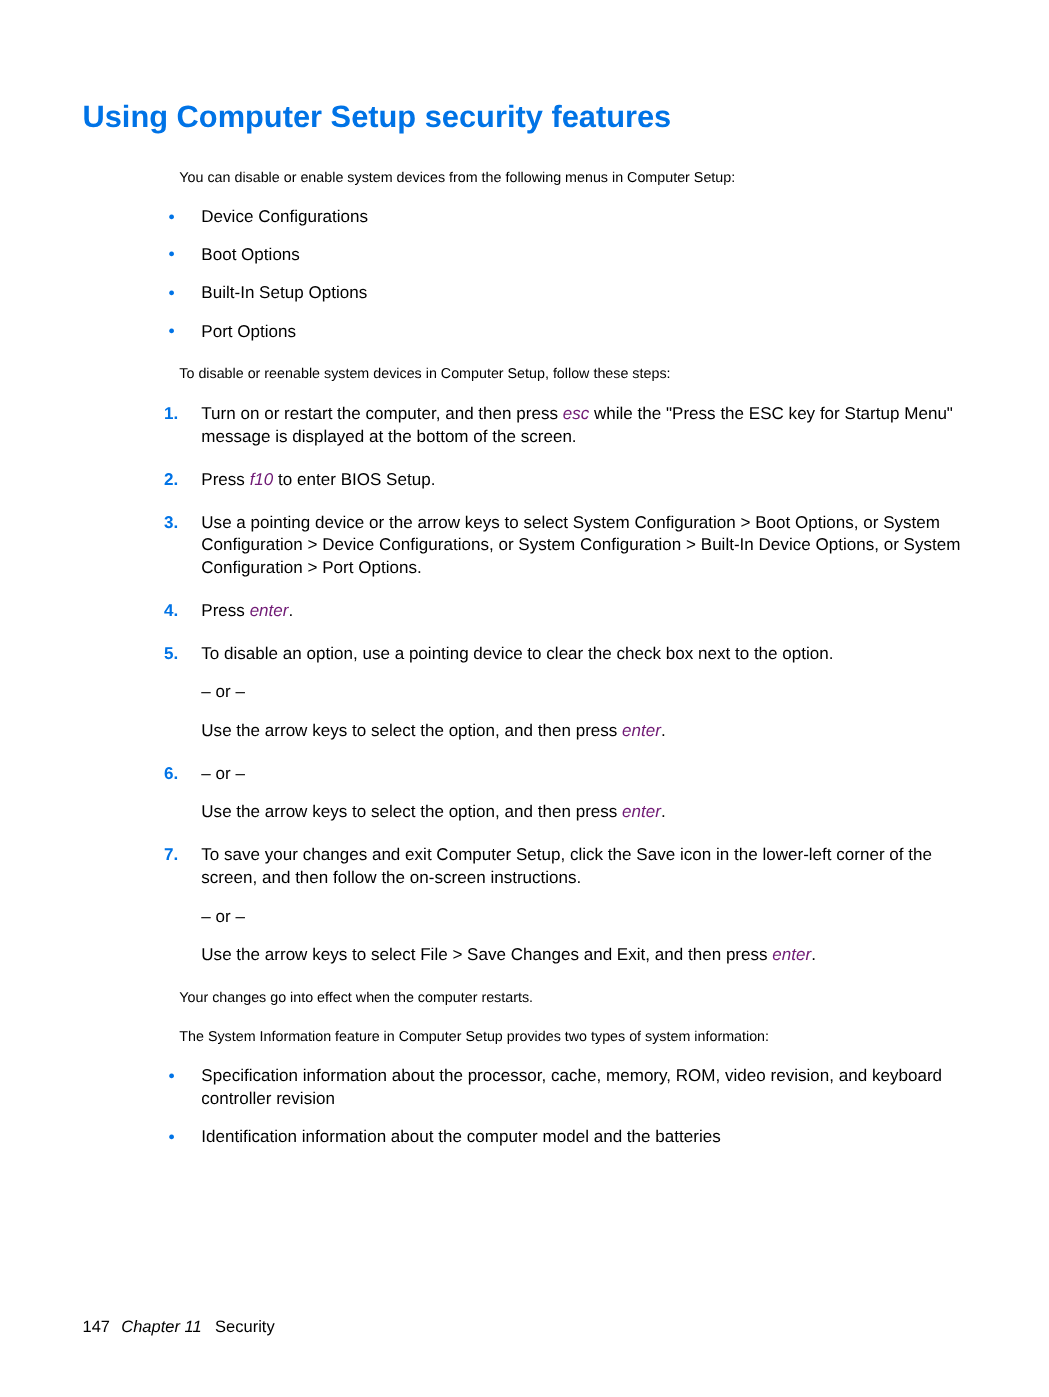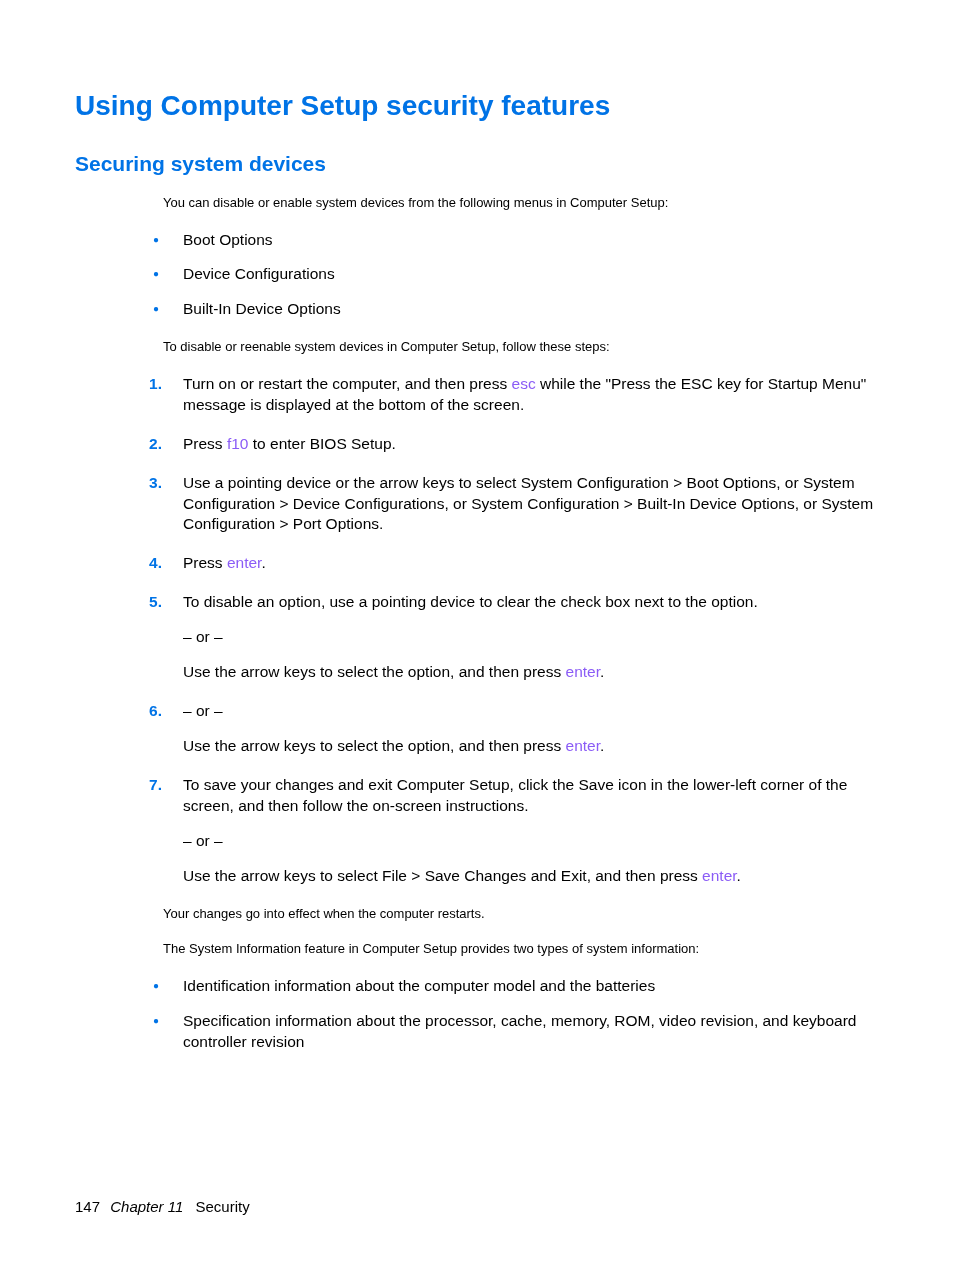--- a/index.html
+++ b/index.html
@@ -75,47 +75,47 @@
     content: counter(step) ".";
     color: #0073e6;
     font-weight: bold;
     position: absolute;
     left: 2px;
     top: 0;
   }
   .sub {
     margin-top: 14px;
   }
-  .key { color: #8b5cf6; }
+  .key { color: #701a75; font-style: italic; }
   .b { font-weight: normal; }
   .footer {
     position: absolute;
     left: 75px;
     bottom: 55px;
     font-size: 15px;
   }
   .footer .pgnum { margin-right: 6px; }
   .footer .chap { margin-right: 8px; font-style: italic; }
 </style>
 </head>
 <body>
 
 <div class="page">
 
   <h1>Using Computer Setup security features</h1>
 
-  <h2>Securing system devices</h2>
 
   <div class="body-indent">
     <p>You can disable or enable system devices from the following menus in Computer Setup:</p>
 
     <ul class="bullets">
+      <li>Device Configurations</li>
       <li>Boot Options</li>
-      <li>Device Configurations</li>
-      <li>Built-In Device Options</li>
+      <li>Built-In Setup Options</li>
+      <li>Port Options</li>
     </ul>
 
     <p>To disable or reenable system devices in Computer Setup, follow these steps:</p>
 
     <ol class="steps">
       <li>
         <span>Turn on or restart the computer, and then press </span><span class="key">esc</span><span> while the "Press the ESC key for Startup Menu" message is displayed at the bottom of the screen.</span>
       </li>
       <li>
         <span>Press </span><span class="key">f10</span><span> to enter BIOS Setup.</span>
@@ -148,22 +148,22 @@
       </li>
     </ol>
 
     <p>Your changes go into effect when the computer restarts.</p>
   </div>
 
 
   <div class="body-indent">
     <p>The System Information feature in Computer Setup provides two types of system information:</p>
     <ul class="bullets">
+      <li>Specification information about the processor, cache, memory, ROM, video revision, and keyboard controller revision</li>
       <li>Identification information about the computer model and the batteries</li>
-      <li>Specification information about the processor, cache, memory, ROM, video revision, and keyboard controller revision</li>
     </ul>
   </div>
 
   <div class="footer">
     <span class="pgnum">147</span>
     <span class="chap">Chapter 11</span>
     <span>Security</span>
   </div>
 
 </div>

